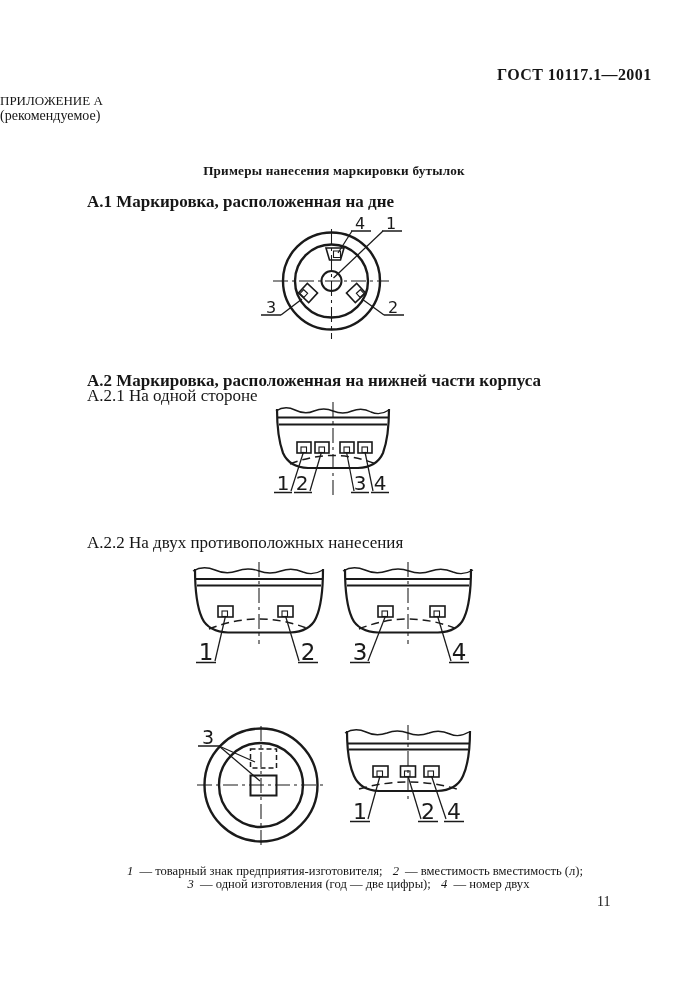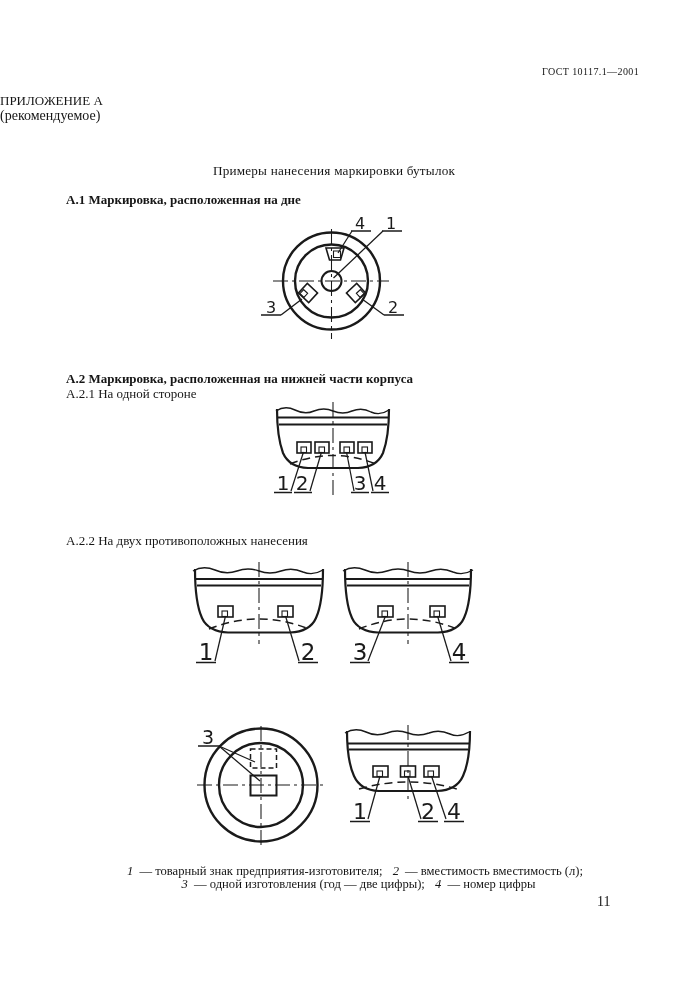--- a/index.html
+++ b/index.html
@@ -2,32 +2,32 @@
 <html><head>
 <meta charset="utf-8">
 <style>
   html,body { margin:0; padding:0; background:#ffffff; }
   .page {
     position:relative; width:700px; height:990px; background:#ffffff;
     font-family:"Liberation Serif", serif; color:#161616; overflow:hidden;
   }
   .gost-ref {
     position:absolute; top:66px; left:497px;
-    font-weight:normal; font-size:10px; letter-spacing:0.4px; white-space:nowrap;margin-left:45px;
+    font-weight:bold; font-size:16px; letter-spacing:0.4px; white-space:nowrap;
   }
   .appendix {
     position:absolute; top:94px; left:0; width:672px; text-align:left;
     font-size:13px; line-height:14.5px;
   }
   .appendix .note { font-size:14px; }
   .main-title {
     position:absolute; top:163px; left:0; width:668px; text-align:center;
-    font-weight:normal; font-size:13.2px; letter-spacing:0.2px;
-  }
-  .sec { position:absolute; left:66px; font-size:13px; white-space:nowrap; }
+    font-weight:bold; font-size:13.2px; letter-spacing:0.2px;
+  }
+  .sec { position:absolute; left:87px; font-size:17px; white-space:nowrap; }
   .sec.b { font-weight:bold; }
   .legend {
     position:absolute; top:865px; left:0; width:710px; text-align:center;
     font-size:12.6px; line-height:13.4px;
   }
   .legend .n { font-style:italic; margin:0 3px 0 7px; }
   .legend .line1 .n:first-child { margin-left:0; }
   .page-num { position:absolute; top:894px; left:597px; font-size:14px; }
 
   svg.fig { position:absolute; overflow:visible; }
@@ -216,19 +216,19 @@
     <div class="line1">
       <span class="n">1</span>
       <span>— товарный знак предприятия-изготовителя;</span>
       <span class="n">2</span>
       <span>— вместимость вместимость (л);</span>
     </div>
     <div class="line2">
       <span class="n">3</span>
       <span>— одной изготовления (год — две цифры);</span>
       <span class="n">4</span>
-      <span>— номер цифры</span>
+      <span>— номер двух</span>
     </div>
   </div>
 
   <div class="page-num">11</div>
 
 </div>
 
 </body></html>

